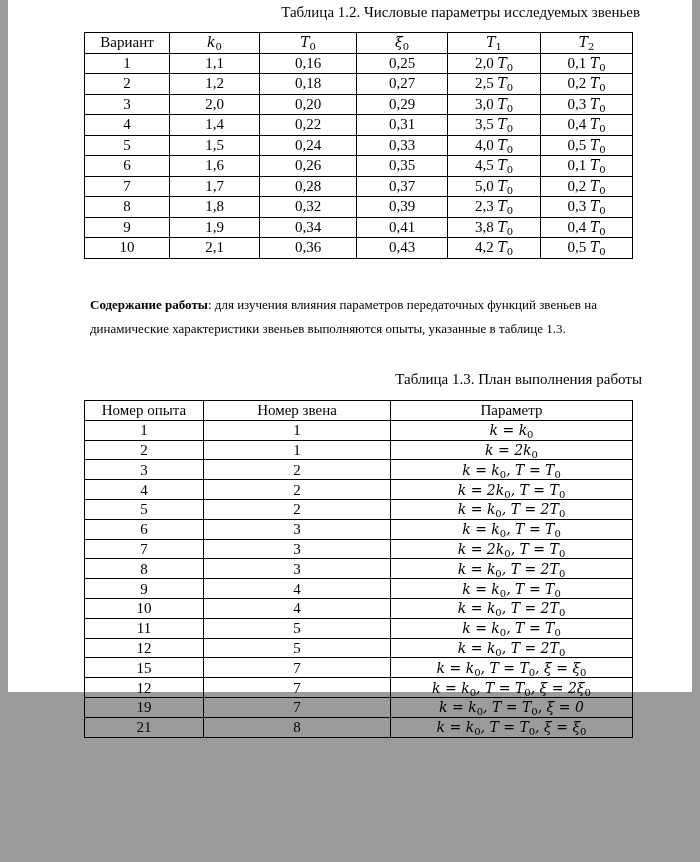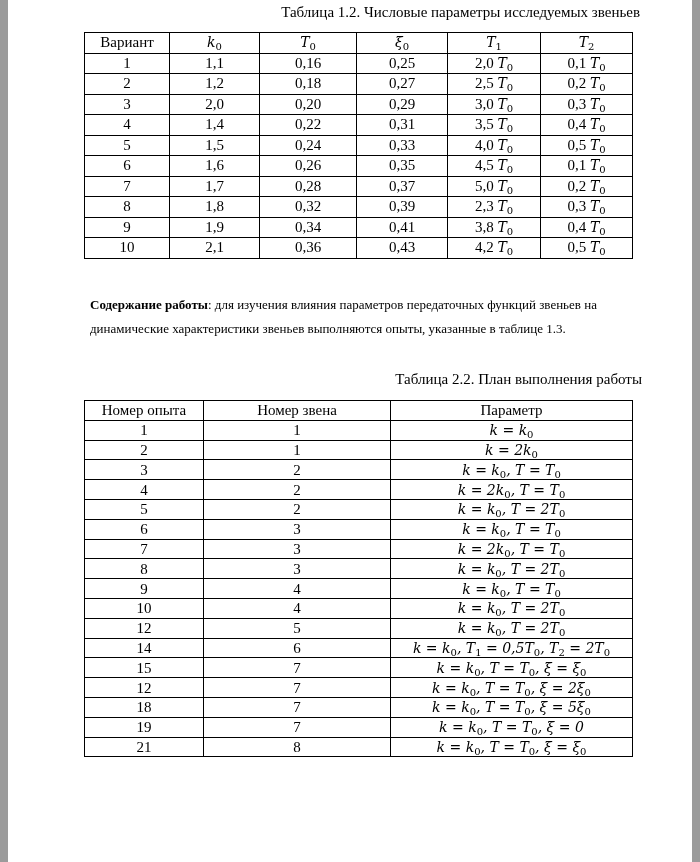--- a/index.html
+++ b/index.html
@@ -3,21 +3,21 @@
   <meta charset="utf-8">
   <style>
     html, body { margin: 0; padding: 0; }
     body {
       width: 700px; height: 862px; overflow: hidden;
       background: #9b9b9b;
       font-family: "Liberation Serif", "DejaVu Serif", serif;
       color: #000;
     }
     .page {
-      position: absolute; left: 8px; top: 0; width: 684px; height: 862px;
+      position: absolute; left: 8px; top: 0; width: 684px; height: 692px;
       background: #ffffff;
     }
     .caption {
       position: absolute; font-size: 15px; line-height: 18px; white-space: nowrap;
     }
     #cap1 { right: 52px; top: 3px; }
     #cap2 { right: 50px; top: 370px; }
     table {
       position: absolute; border-collapse: collapse; table-layout: fixed;
       font-size: 15px;
@@ -144,21 +144,21 @@
           <td><span>4,2</span> <span class="m">T<sub>0</sub></span></td>
           <td><span>0,5</span> <span class="m">T<sub>0</sub></span></td>
         </tr>
       </tbody>
   </table>
 
   <div class="para">
     <b>Содержание работы</b><span>: для изучения влияния параметров передаточных функций звеньев на динамические характеристики звеньев выполняются опыты, указанные в таблице 1.3.</span>
   </div>
 
-  <div class="caption" id="cap2">Таблица 2.2. План выполнения работы</div>
+  <div class="caption" id="cap2">Таблица 1.3. План выполнения работы</div>
 
   <table id="t13">
     <colgroup>
       <col style="width:119px">
         <col style="width:187px">
         <col style="width:242px">
     </colgroup>
     <thead>
         <tr id="t13-head">
           <th>Номер опыта</th>
@@ -211,43 +211,38 @@
           <td>9</td>
           <td>4</td>
           <td><span class="m"><span class="m">k</span> = <span class="m">k<sub>0</sub></span>, <span class="m">T</span> = <span class="m">T<sub>0</sub></span></span></td>
         </tr>
         <tr>
           <td>10</td>
           <td>4</td>
           <td><span class="m"><span class="m">k</span> = <span class="m">k<sub>0</sub></span>, <span class="m">T</span> = 2<span class="m">T<sub>0</sub></span></span></td>
         </tr>
         <tr>
+          <td>11</td>
+          <td>5</td>
+          <td><span class="m"><span class="m">k</span> = <span class="m">k<sub>0</sub></span>, <span class="m">T</span> = <span class="m">T<sub>0</sub></span></span></td>
+        </tr>
+        <tr>
           <td>12</td>
           <td>5</td>
           <td><span class="m"><span class="m">k</span> = <span class="m">k<sub>0</sub></span>, <span class="m">T</span> = 2<span class="m">T<sub>0</sub></span></span></td>
         </tr>
         <tr>
-          <td>14</td>
-          <td>6</td>
-          <td><span class="m"><span class="m">k</span> = <span class="m">k<sub>0</sub></span>, <span class="m">T<sub>1</sub></span> = 0,5<span class="m">T<sub>0</sub></span>, <span class="m">T<sub>2</sub></span> = 2<span class="m">T<sub>0</sub></span></span></td>
-        </tr>
-        <tr>
           <td>15</td>
           <td>7</td>
           <td><span class="m"><span class="m">k</span> = <span class="m">k<sub>0</sub></span>, <span class="m">T</span> = <span class="m">T<sub>0</sub></span>, <span class="m">ξ</span> = <span class="m">ξ<sub>0</sub></span></span></td>
         </tr>
         <tr>
           <td>12</td>
           <td>7</td>
           <td><span class="m"><span class="m">k</span> = <span class="m">k<sub>0</sub></span>, <span class="m">T</span> = <span class="m">T<sub>0</sub></span>, <span class="m">ξ</span> = 2<span class="m">ξ<sub>0</sub></span></span></td>
-        </tr>
-        <tr>
-          <td>18</td>
-          <td>7</td>
-          <td><span class="m"><span class="m">k</span> = <span class="m">k<sub>0</sub></span>, <span class="m">T</span> = <span class="m">T<sub>0</sub></span>, <span class="m">ξ</span> = 5<span class="m">ξ<sub>0</sub></span></span></td>
         </tr>
         <tr>
           <td>19</td>
           <td>7</td>
           <td><span class="m"><span class="m">k</span> = <span class="m">k<sub>0</sub></span>, <span class="m">T</span> = <span class="m">T<sub>0</sub></span>, <span class="m">ξ</span> = 0</span></td>
         </tr>
         <tr>
           <td>21</td>
           <td>8</td>
           <td><span class="m"><span class="m">k</span> = <span class="m">k<sub>0</sub></span>, <span class="m">T</span> = <span class="m">T<sub>0</sub></span>, <span class="m">ξ</span> = <span class="m">ξ<sub>0</sub></span></span></td>

